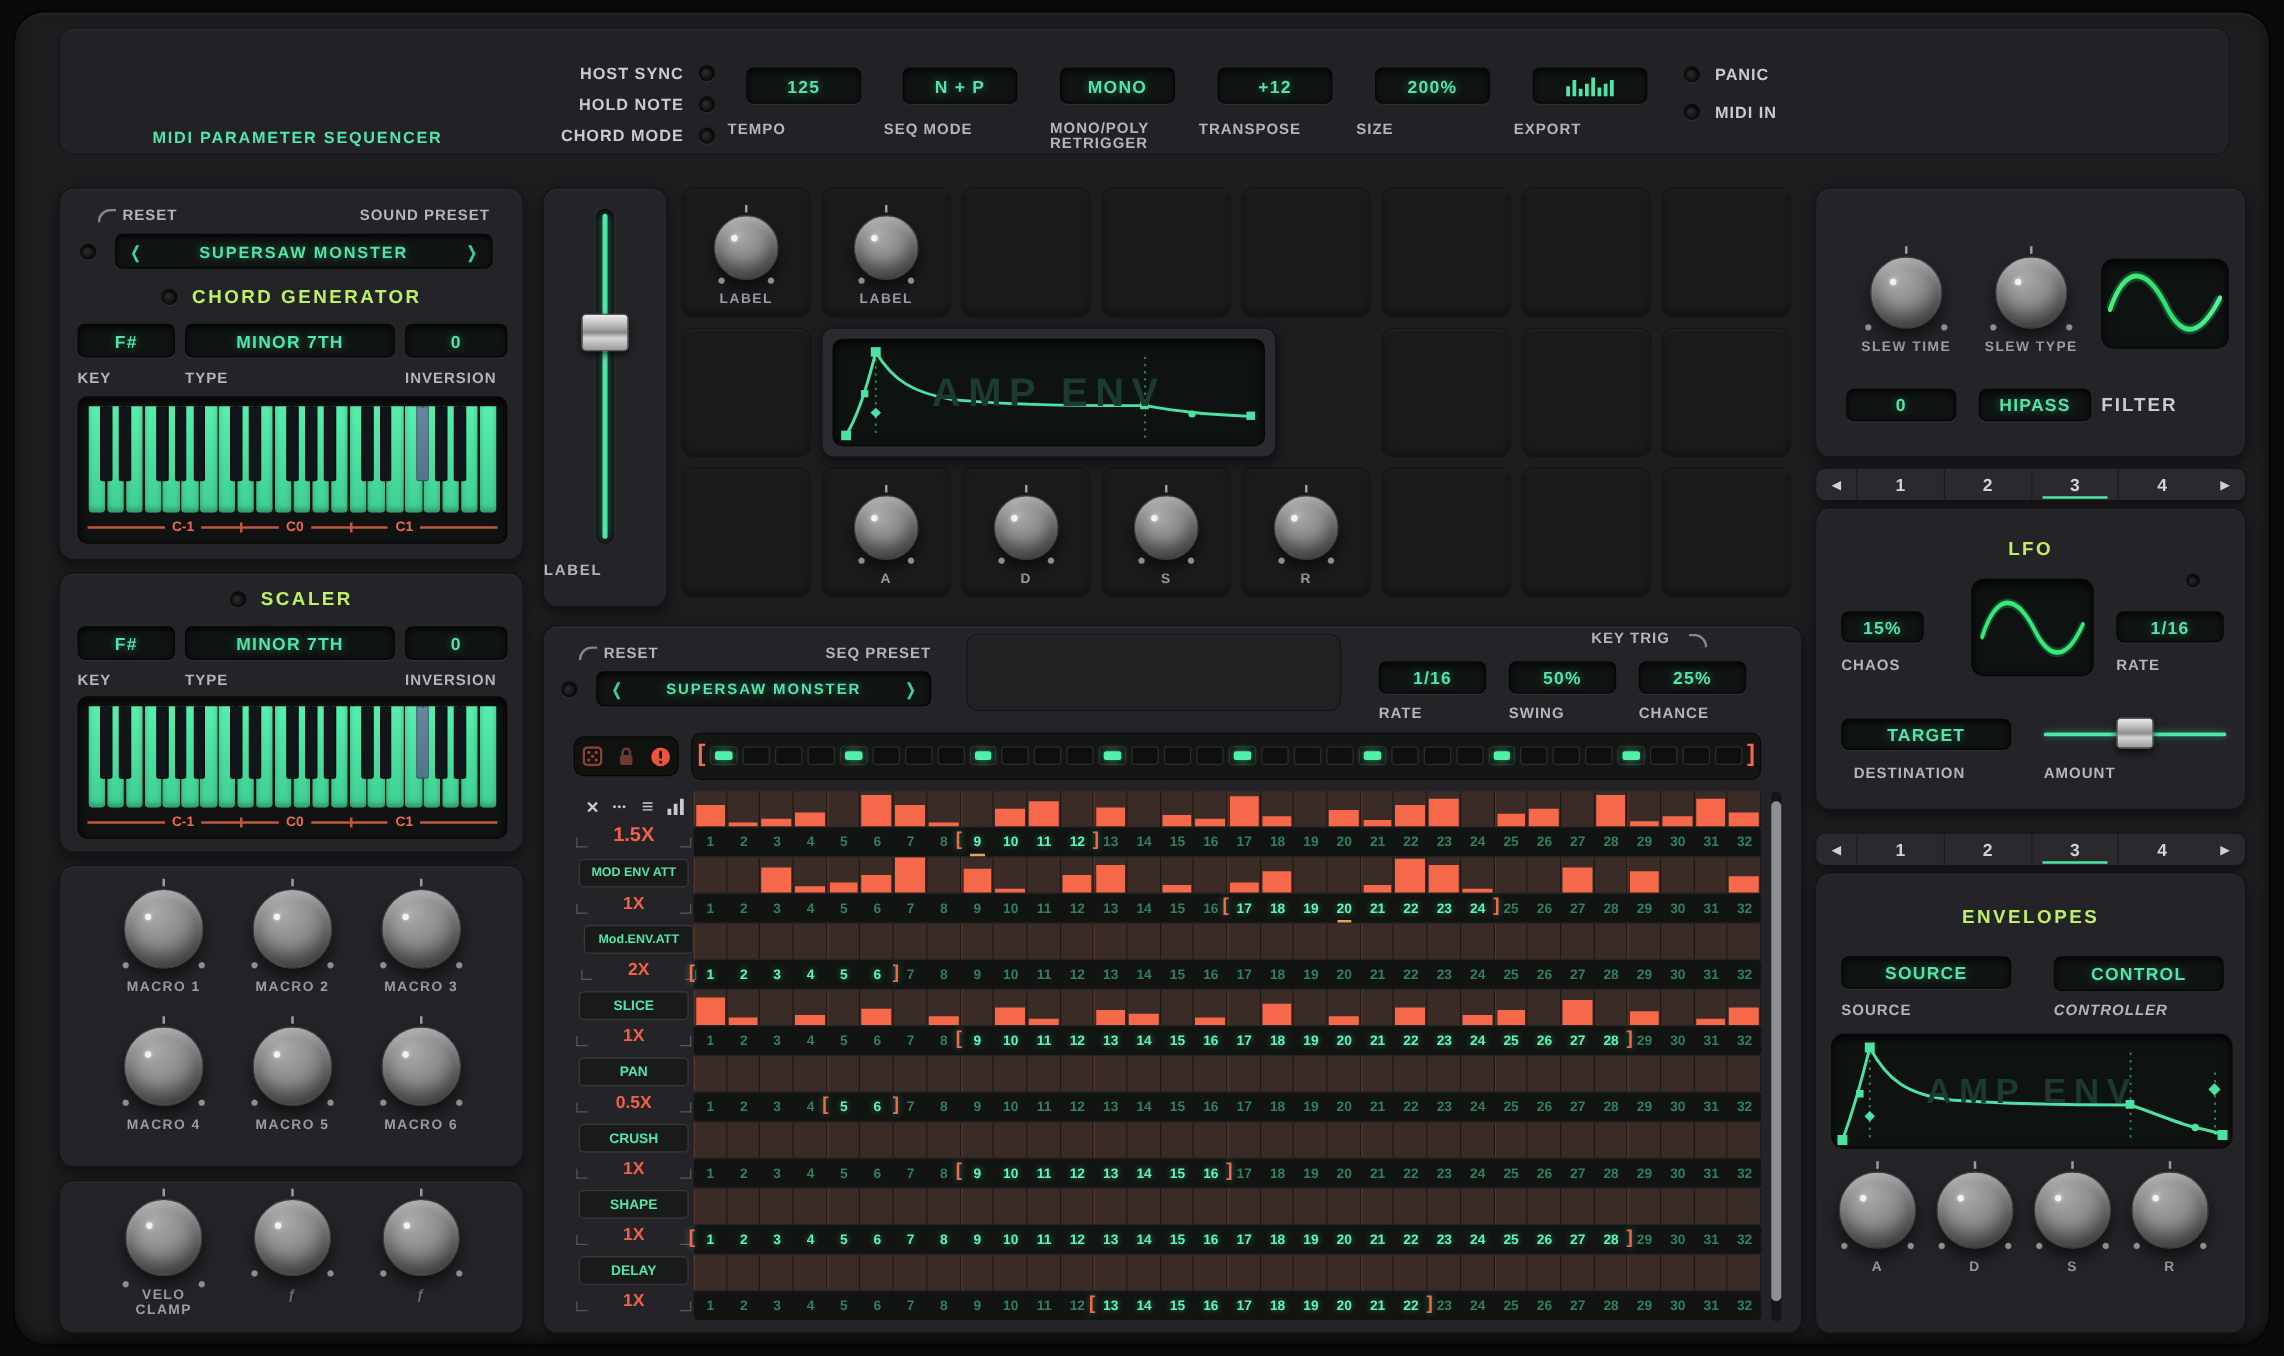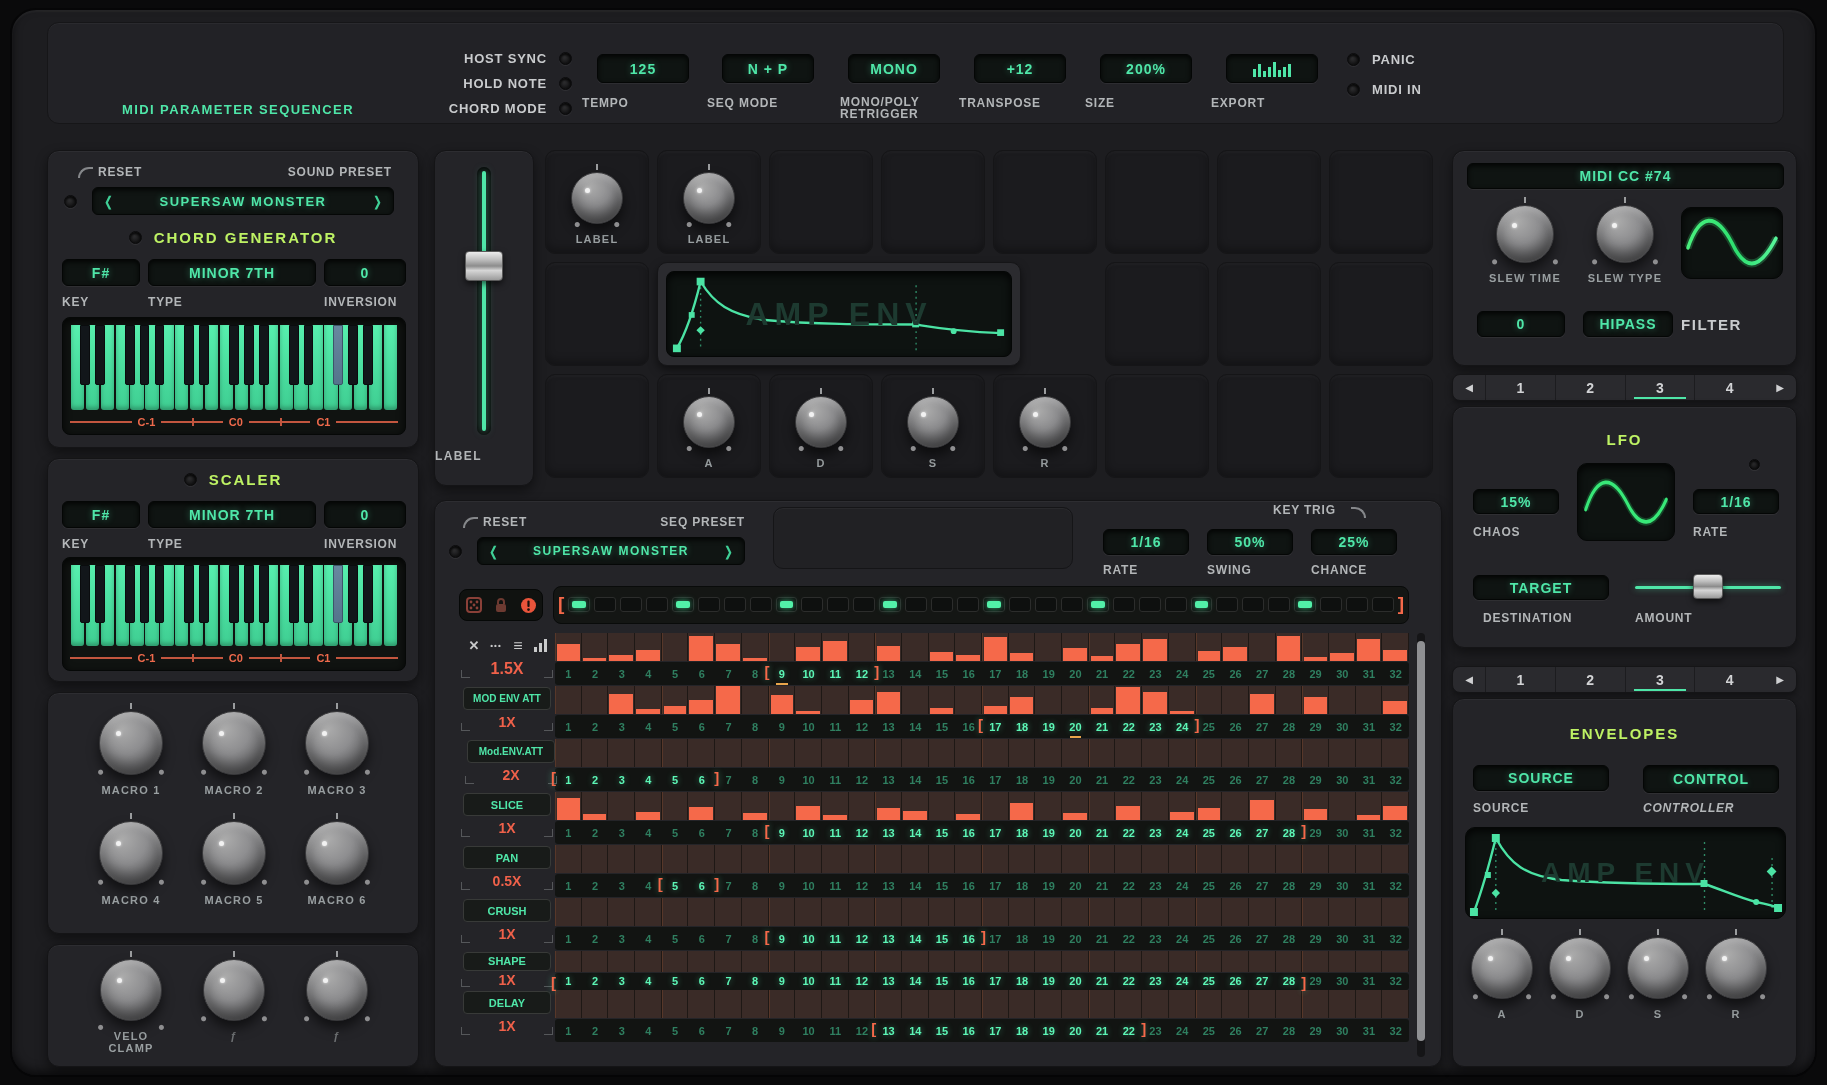--- a/index.html
+++ b/index.html
@@ -1132,21 +1132,21 @@
                 <div class="ncell">26</div>
                 <div class="ncell">27</div>
                 <div class="ncell">28</div>
                 <div class="ncell">29</div>
                 <div class="ncell">30</div>
                 <div class="ncell">31</div>
                 <div class="ncell">32</div>
               </div>
             </div>
           </div>
-          <div style="position: relative; height: 39px; display: flex;">
+          <div style="position: relative; height: 53px; display: flex;">
             <div style="width: 96px; flex: 0 0 auto; display: flex; flex-direction: column; align-items: center; justify-content: flex-start; padding-top: 1px;">
               <div class="lane-namebox" style="font-size: 11px;">SHAPE</div>
               <div class="lane-mult">1X</div>
             </div>
             <div style="flex: 1 1 0%; display: flex; flex-direction: column;">
               <div class="bars">
                 <div class="bcell"></div>
                 <div class="bcell"></div>
                 <div class="bcell"></div>
                 <div class="bcell"></div>
@@ -1291,23 +1291,20 @@
               </div>
             </div>
           </div>
         </div>
     <div class="scrltrack" style="left:982px;top:132px;height:424px;">
       <div class="scrlhandle" style="top:8px;height:400px;"></div>
     </div>
   </div>
 
   <div class="panel" style="left:1440px;top:140px;width:345px;height:216px;">
-    <div class="abs display" style="left:14px;top:12px;width:317px;height:26px;">
-          <span>MIDI CC #74</span>
-        </div>
     <div class="abs knobcell" style="left:32px;top:54px;width:80px;">
           <div class="knob k58"></div>
           <div class="klabel">SLEW TIME</div>
         </div>
     <div class="abs knobcell" style="left:132px;top:54px;width:80px;">
           <div class="knob k58"></div>
           <div class="klabel">SLEW TYPE</div>
         </div>
     <div class="abs screen" style="left:228px;top:56px;width:102px;height:72px;border-radius:10px;">
       <svg width="100%" height="100%" viewBox="0 0 100 60" preserveAspectRatio="none">
@@ -1341,21 +1338,21 @@
   </div>
   <div class="panel" style="left:1440px;top:396px;width:345px;height:242px;">
     <div class="abs stitle" style="left:0;top:24px;width:100%;text-align:center;">LFO</div>
     <div class="abs screen" style="left:124px;top:56px;width:98px;height:78px;border-radius:10px;">
       <svg width="100%" height="100%" viewBox="0 0 100 60" preserveAspectRatio="none">
         <path d="M8,36 C20,8 36,8 52,32 C64,50 78,52 92,28" fill="none" stroke="#2ddf6f" stroke-width="6" opacity=".25"></path>
         <path d="M8,36 C20,8 36,8 52,32 C64,50 78,52 92,28" fill="none" stroke="#38e878" stroke-width="3" stroke-linecap="round"></path>
       </svg>
     </div>
     <span class="led abs" style="left:296px;top:52px;width:11px;height:11px;"></span>
-    <div class="abs display" style="left:20px;top:82px;width:86px;height:25px;">
+    <div class="abs display" style="left:20px;top:82px;width:66px;height:25px;">
           <span>15%</span>
         </div>
     <div class="abs display" style="left:240px;top:82px;width:86px;height:25px;">
           <span>1/16</span>
         </div>
     <div class="abs dlabel" style="left:20px;top:118px;width:86px;">CHAOS</div>
     <div class="abs dlabel" style="left:240px;top:118px;width:86px;">RATE</div>
     <div class="abs display" style="left:20px;top:168px;width:136px;height:25px;">
           <span>TARGET</span>
         </div>

